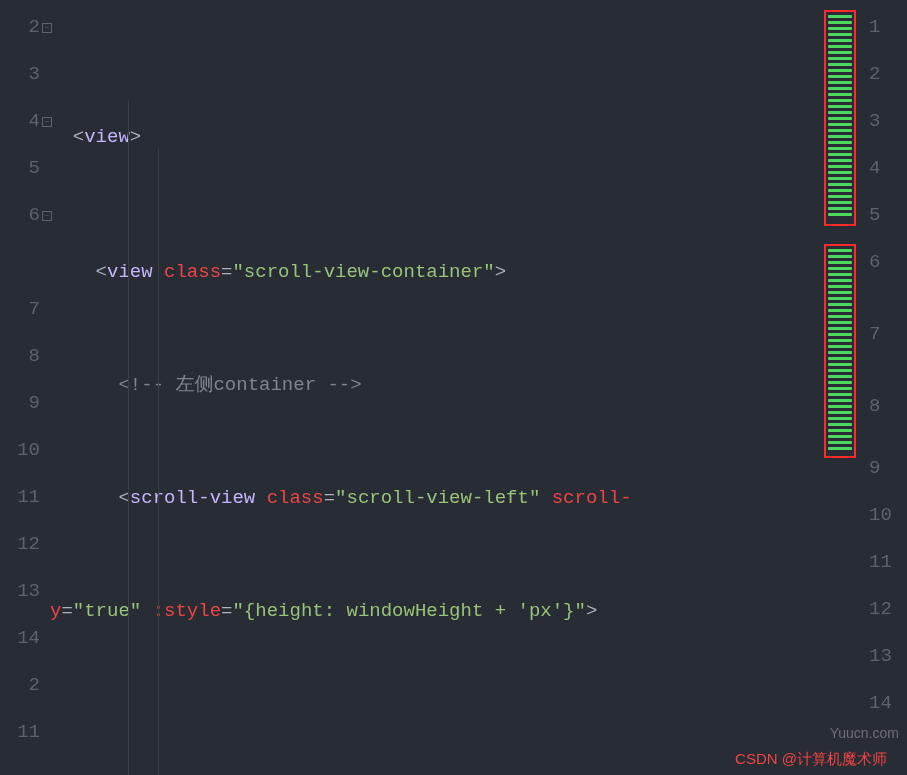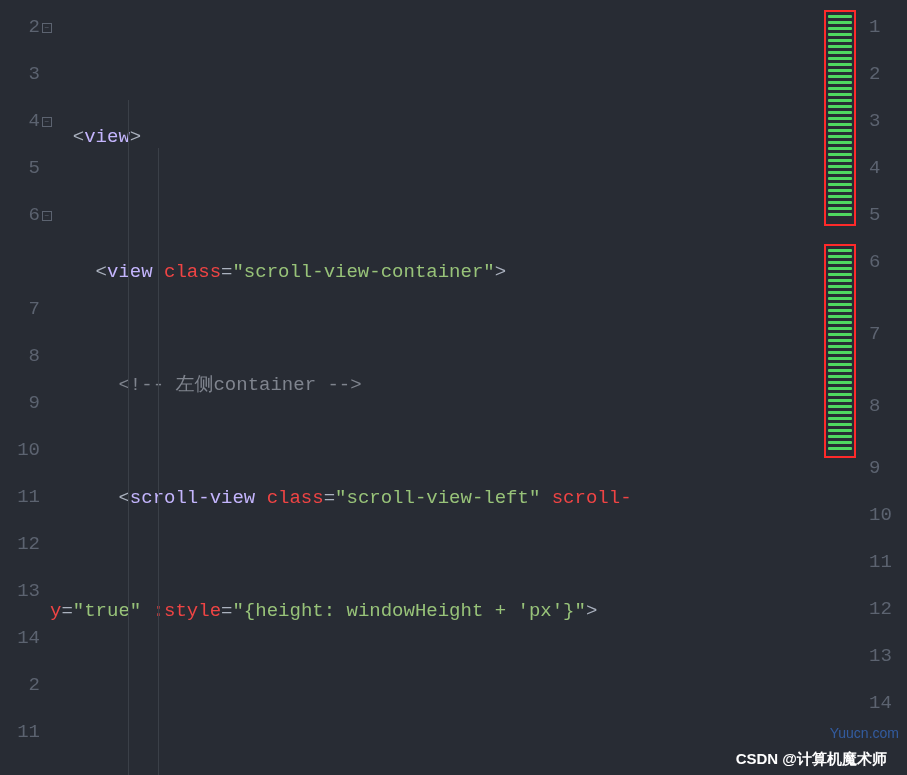--- a/index.html
+++ b/index.html
@@ -77,30 +77,29 @@
     bottom: 0;
     width: 1px;
     background: #3b4048;
   }
   .guide2 { left: 108px; top: 148px; }
   .watermark {
     position: absolute;
     bottom: 6px;
     right: 20px;
     font-size: 15px;
-    color: #ffffff;
+    color: #ef4444;
     font-family: sans-serif;
-    font-weight: bold;
   }
   .watermark2 {
     position: absolute;
     bottom: 34px;
     right: 8px;
     font-size: 14px;
-    color: #3b82f6;
+    color: #a3a3a3;
     font-family: sans-serif;
     opacity: 0.55;
   }
 </style>
 </head>
 <body>
 
 <div class="editor">
   <div class="gutter-left">
       <div class="ln">2<span class="fold">−</span></div>

